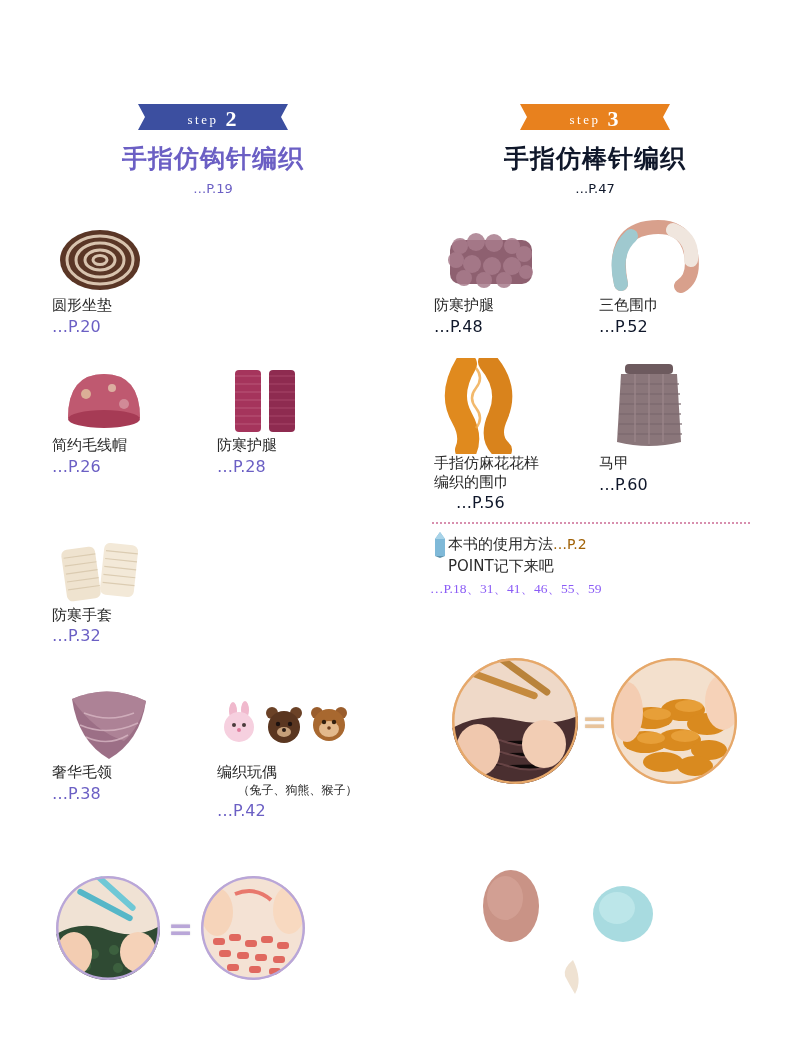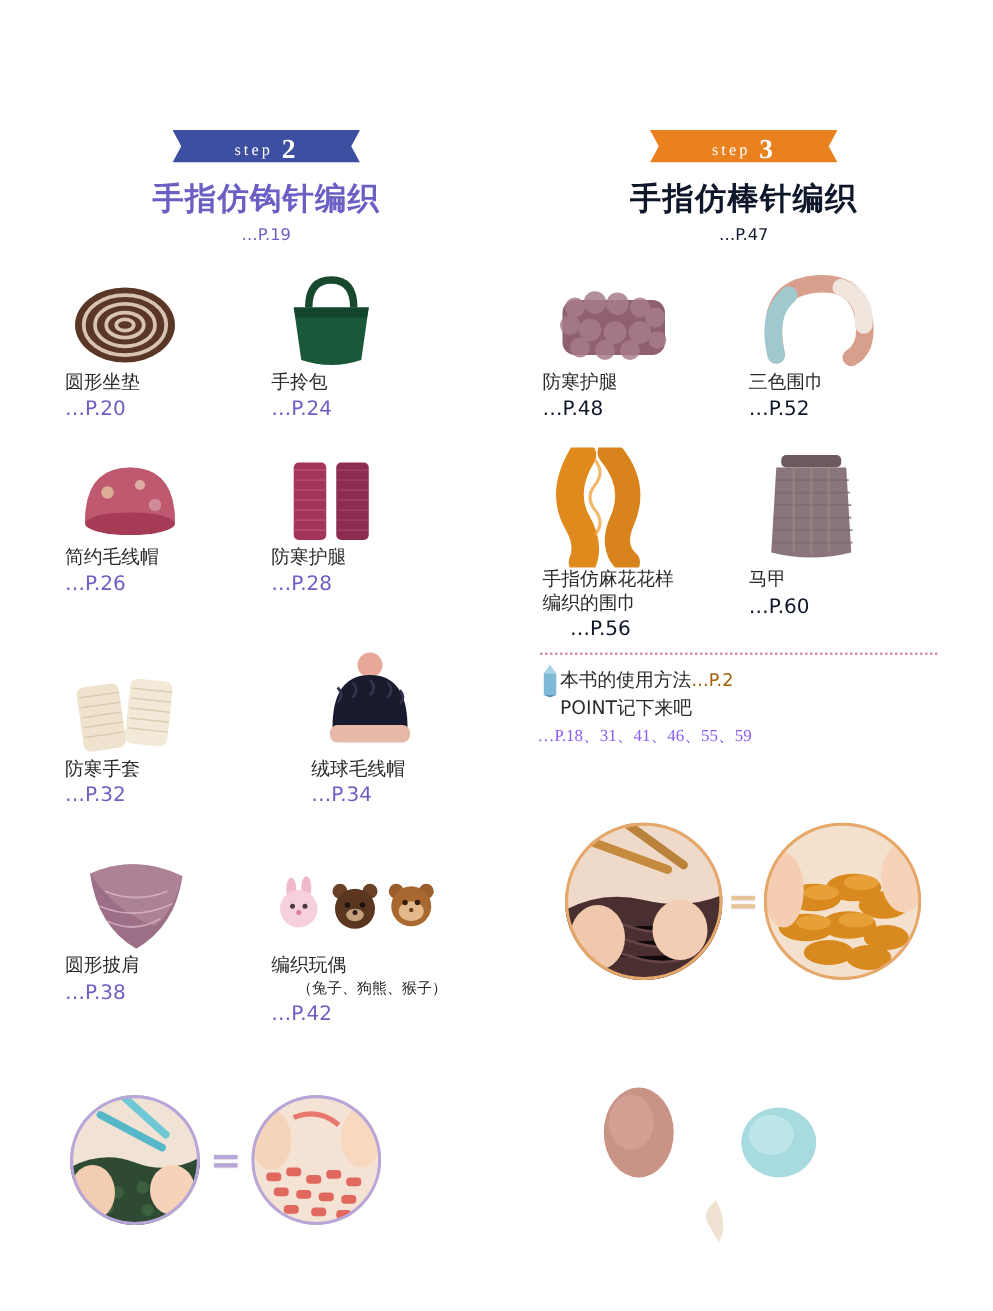--- a/index.html
+++ b/index.html
@@ -216,31 +216,20 @@
               <ellipse cx="46" cy="44" rx="40" ry="30" fill="#5a3626"></ellipse>
               <ellipse cx="46" cy="44" rx="33" ry="24" fill="none" stroke="#d8c3ae" stroke-width="3"></ellipse>
               <ellipse cx="46" cy="44" rx="24" ry="17" fill="none" stroke="#d8c3ae" stroke-width="3"></ellipse>
               <ellipse cx="46" cy="44" rx="15" ry="10" fill="none" stroke="#d8c3ae" stroke-width="3"></ellipse>
               <ellipse cx="46" cy="44" rx="7" ry="4.5" fill="none" stroke="#d8c3ae" stroke-width="3"></ellipse>
             </svg>
           </div>
           <div class="label">圆形坐垫</div>
           <div class="pref c-purple">…P.20</div>
         </div>
-        <div class="cell">
-          <div class="thumb">
-            <svg width="92" height="80" viewBox="0 0 92 80" class="swatch">
-              <path d="M28 30 Q28 8 46 8 Q64 8 64 30" fill="none" stroke="#18492e" stroke-width="6"></path>
-              <path d="M16 30 H76 L70 72 Q46 80 22 72 Z" fill="#19593a"></path>
-              <path d="M16 30 H76 L74.5 38 H17.5 Z" fill="#12462c"></path>
-            </svg>
-          </div>
-          <div class="label">手拎包</div>
-          <div class="pref c-purple">…P.24</div>
-        </div>
       </div>
 
       <div class="row" style="margin-top:14px;">
         <div class="cell">
           <div class="thumb">
             <svg width="100" height="80" viewBox="0 0 100 80" class="swatch">
               <path d="M14 62 Q14 18 50 18 Q86 18 86 62 Z" fill="#b4465f"></path>
               <path d="M14 62 Q14 18 50 18 Q86 18 86 62 Z" fill="#c86a7e" opacity=".55"></path>
               <ellipse cx="50" cy="63" rx="36" ry="9" fill="#a63b55"></ellipse>
               <circle cx="32" cy="38" r="5" fill="#e2c4a0" opacity=".8"></circle>
@@ -273,44 +262,32 @@
               <rect x="48" y="18" width="34" height="52" rx="6" fill="#f3e9d8" transform="rotate(6 65 44)"></rect>
               <g stroke="#d9c9ae" stroke-width="1.2" opacity=".9">
                 <path d="M12 30 h32 M12 38 h32 M12 46 h32 M12 54 h32 M12 62 h32" transform="rotate(-8 27 48)"></path>
                 <path d="M50 26 h32 M50 34 h32 M50 42 h32 M50 50 h32 M50 58 h32" transform="rotate(6 65 44)"></path>
               </g>
             </svg>
           </div>
           <div class="label">防寒手套</div>
           <div class="pref c-purple">…P.32</div>
         </div>
-        <div class="cell">
-          <div class="thumb center">
-            <svg width="100" height="86" viewBox="0 0 100 86" class="swatch">
-              <circle cx="50" cy="12" r="10" fill="#e8a898"></circle>
-              <path d="M20 62 Q20 20 50 20 Q80 20 80 62 Z" fill="#1a1a2e"></path>
-              <rect x="18" y="60" width="64" height="14" rx="6" fill="#e7b9a8"></rect>
-              <path d="M24 30 q6 6 0 12 M36 26 q6 6 0 12 M50 24 q6 6 0 12 M64 26 q6 6 0 12 M74 32 q5 6 0 11" stroke="#34344f" stroke-width="2" fill="none"></path>
-            </svg>
-          </div>
-          <div class="label" style="padding-left:36px;">绒球毛线帽</div>
-          <div class="pref c-purple" style="padding-left:36px;">…P.34</div>
-        </div>
       </div>
 
       <div class="row" style="margin-top:32px;">
         <div class="cell">
           <div class="thumb">
             <svg width="110" height="84" viewBox="0 0 110 84" class="swatch">
               <path d="M18 20 Q55 4 92 22 Q86 62 55 80 Q24 62 18 20 Z" fill="#9c6f86"></path>
               <path d="M18 20 Q55 4 92 22 Q86 48 70 62 Q40 52 18 20 Z" fill="#b2879a" opacity=".8"></path>
               <path d="M30 34 q25 10 50 0 M26 46 q28 12 58 -2 M32 58 q22 10 42 -2" stroke="#d7b6c3" stroke-width="1.5" fill="none" opacity=".8"></path>
             </svg>
           </div>
-          <div class="label">圆形披肩</div>
+          <div class="label">奢华毛领</div>
           <div class="pref c-purple">…P.38</div>
         </div>
         <div class="cell">
           <div class="thumb" style="padding-left:0;">
             <svg width="140" height="72" viewBox="0 0 140 72" class="swatch">
 
               <g transform="translate(4,10)">
                 <ellipse cx="16" cy="10" rx="4" ry="9" fill="#f0b9cd"></ellipse>
                 <ellipse cx="28" cy="9" rx="4" ry="9" fill="#f0b9cd"></ellipse>
                 <circle cx="22" cy="26" r="15" fill="#f6d0df"></circle>

